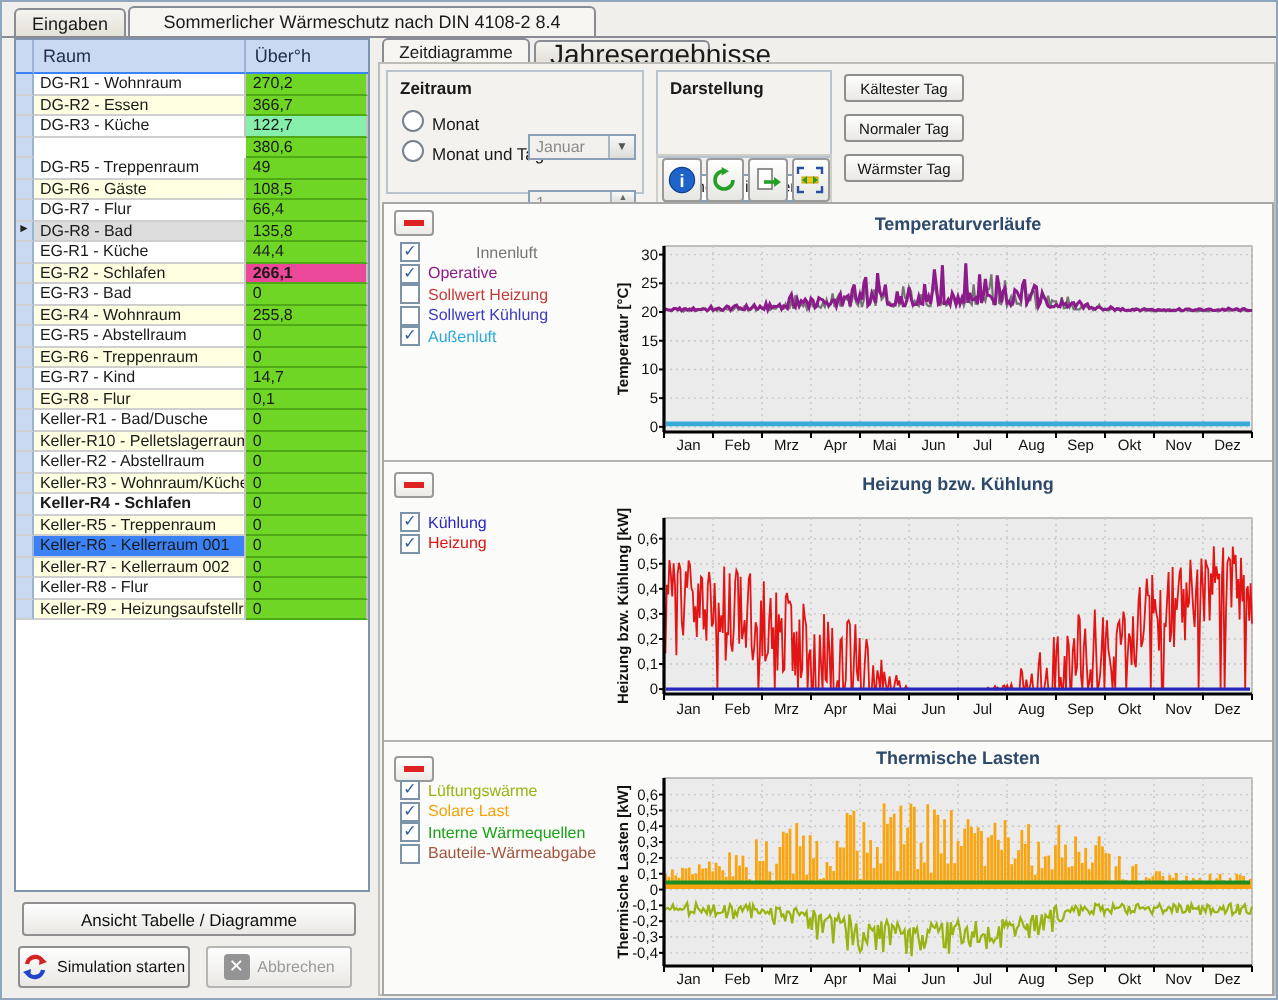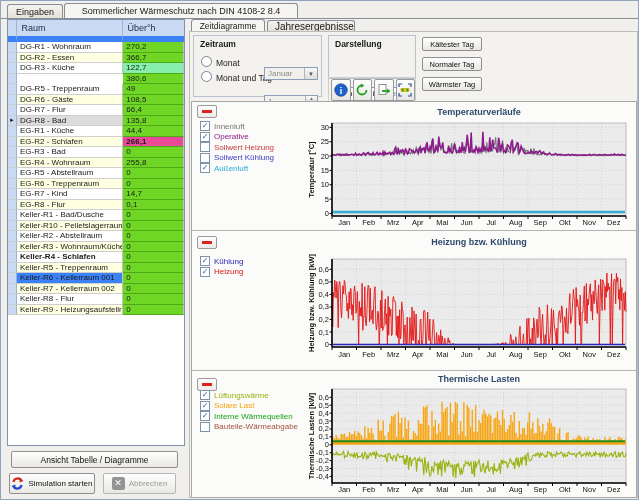--- a/index.html
+++ b/index.html
@@ -14,21 +14,21 @@
 
   
   .tab{border:1px solid #898c95;border-bottom:none;border-radius:3px 3px 0 0;
        background:linear-gradient(#f4f3ef,#e4e1d8);font-size:9px;line-height:13px;
        text-align:center;padding:1px 7px 0 7px;}
   .tab.active{background:#f6f5f2;z-index:3;font-size:9px;}
   .tabline{border-top:1px solid #898c95;}
 
   
   #room-table{border:1px solid #7f93ad;background:#fff;}
-  .th{background:#c9d9f2;border-right:1px solid #9db3d6;border-bottom:6px solid #3b82f6;
+  .th{background:#c9d9f2;border-right:1px solid #9db3d6;border-bottom:1px solid #3b82f6;
       font-size:9px;line-height:16px;padding-left:4px;color:#20304a;}
   .row{display:flex;height:10.5px;box-sizing:border-box;}
   .cell{box-sizing:border-box;border-right:1px solid #c2c2c2;border-bottom:1px solid #cfcfcf;
         font-size:8px;line-height:9.5px;padding-left:3px;overflow:hidden;white-space:nowrap;}
   .sel{width:9px;background:#c9d9f2;border-right:1px solid #9db3d6;padding:0;text-align:center;
        font-size:6px;line-height:9px;color:#222;}
   .cname{width:107px;}
   .cval{width:61px;border-bottom:1px solid #4ea817;}
 
   
@@ -231,21 +231,21 @@
     </svg>
     <span>Simulation starten</span>
   </div>
 
   <div class="btn abs disabled" style="left:102px;top:472px;width:73px;height:21px;">
     <span style="display:inline-flex;width:13px;height:13px;border-radius:2px;background:#949494;color:#fff;font-size:9px;line-height:13px;justify-content:center;">✕</span>
     <span>Abbrechen</span>
   </div>
 
   <div class="abs tab active" style="left:190px;top:18px;width:74px;height:12px;font-size:8.5px;line-height:11px;"><span>Zeitdiagramme</span></div>
-  <div class="abs tab" style="left:266px;top:19px;width:88px;height:11px;font-size:10px;line-height:10px;"><span>Jahresergebnisse</span></div>
+  <div class="abs tab" style="left:266px;top:19px;width:88px;height:11px;font-size:14px;line-height:10px;"><span>Jahresergebnisse</span></div>
 
   <div class="abs" style="left:188px;top:30px;width:449px;height:467px;border:1px solid #bdbdb8;background:#f3f2ef;"></div>
 
   <div class="gbox abs" style="left:192px;top:34px;width:129px;height:62px;">
     <div class="gtitle">Zeitraum</div>
     <div id="zeitraum-radios" style="padding:3px 0 0 7px;">
         <div style="height: 15px;"><span class="radio"></span><span class="rlabel">Monat</span></div>
         <div style="height: 15px;"><span class="radio"></span><span class="rlabel">Monat und Tag</span></div>
       </div>
   </div>
@@ -311,21 +311,21 @@
   <div class="minusbtn abs" style="left:196px;top:235px;">
       <div class="bar"></div>
     </div>
   <div class="minusbtn abs" style="left:196px;top:377px;">
       <div class="bar"></div>
     </div>
 
   <div id="legend-0" class="abs" style="left:199px;top:120px;width:105px;">
       <div class="leg-row">
         <span class="cb">✓</span>
-        <span class="leg-label" style="color: rgb(117, 117, 117);">Innenluft</span>
+        <span class="leg-label" style="color: rgb(117, 117, 117); margin-left: 24px;">Innenluft</span>
       </div>
       <div class="leg-row">
         <span class="cb">✓</span>
         <span class="leg-label" style="color: rgb(139, 26, 139);">Operative</span>
       </div>
       <div class="leg-row">
         <span class="cb"></span>
         <span class="leg-label" style="color: rgb(194, 59, 59);">Sollwert Heizung</span>
       </div>
       <div class="leg-row">

